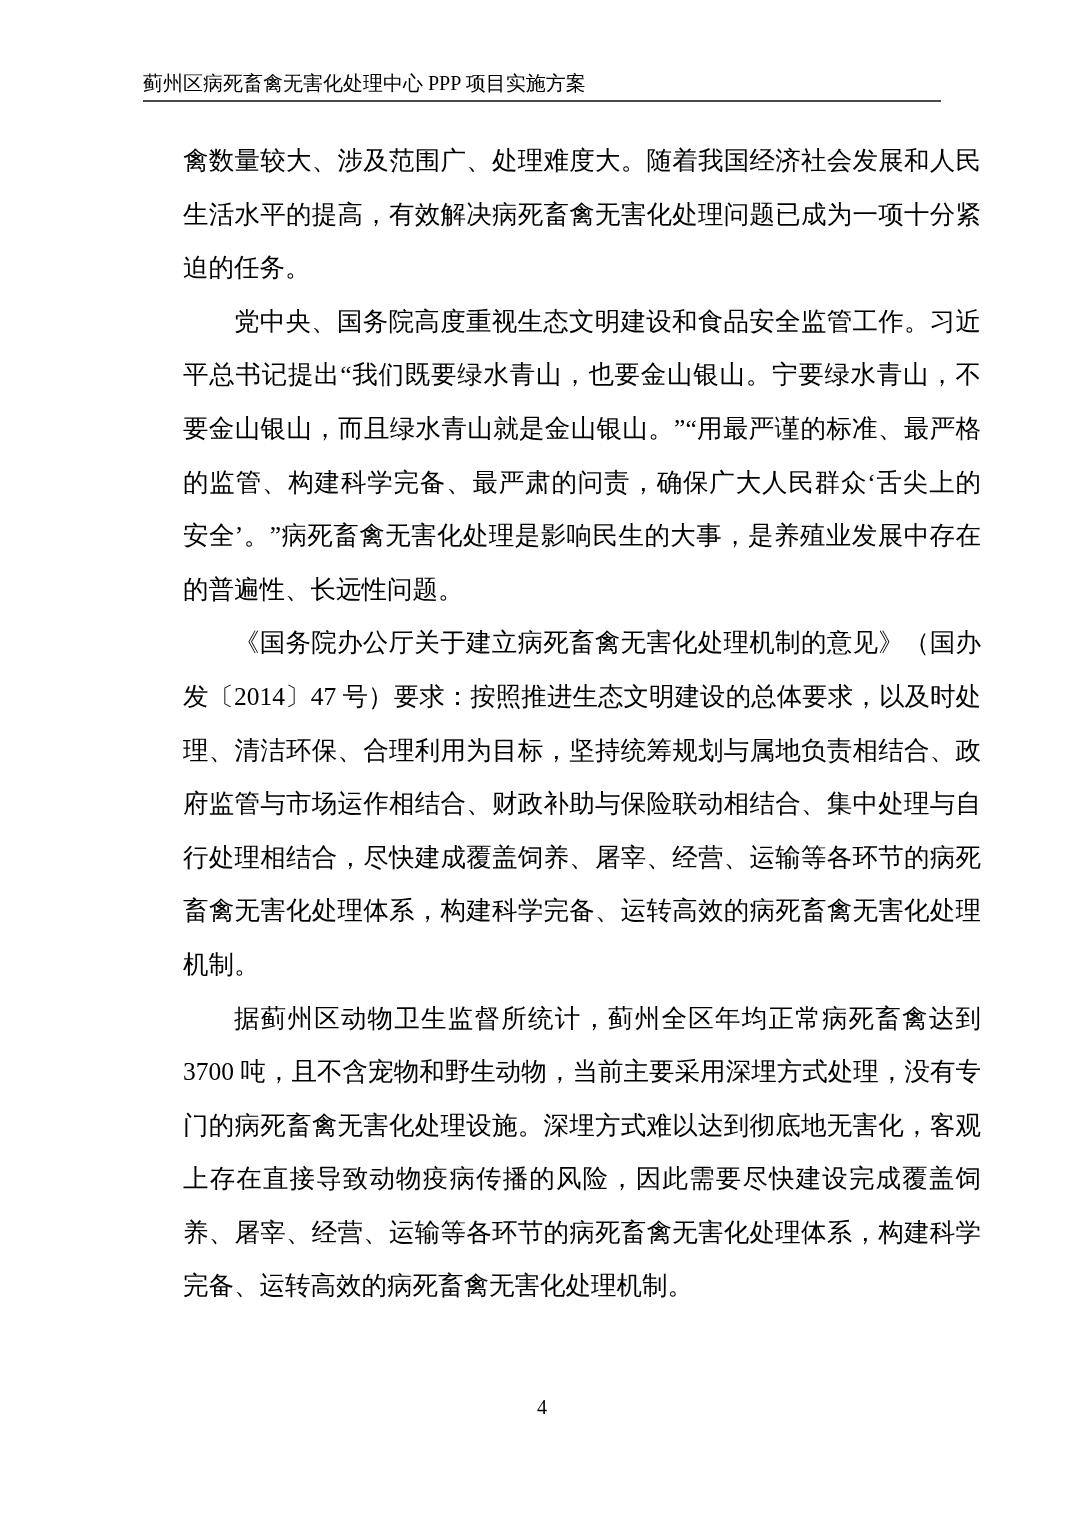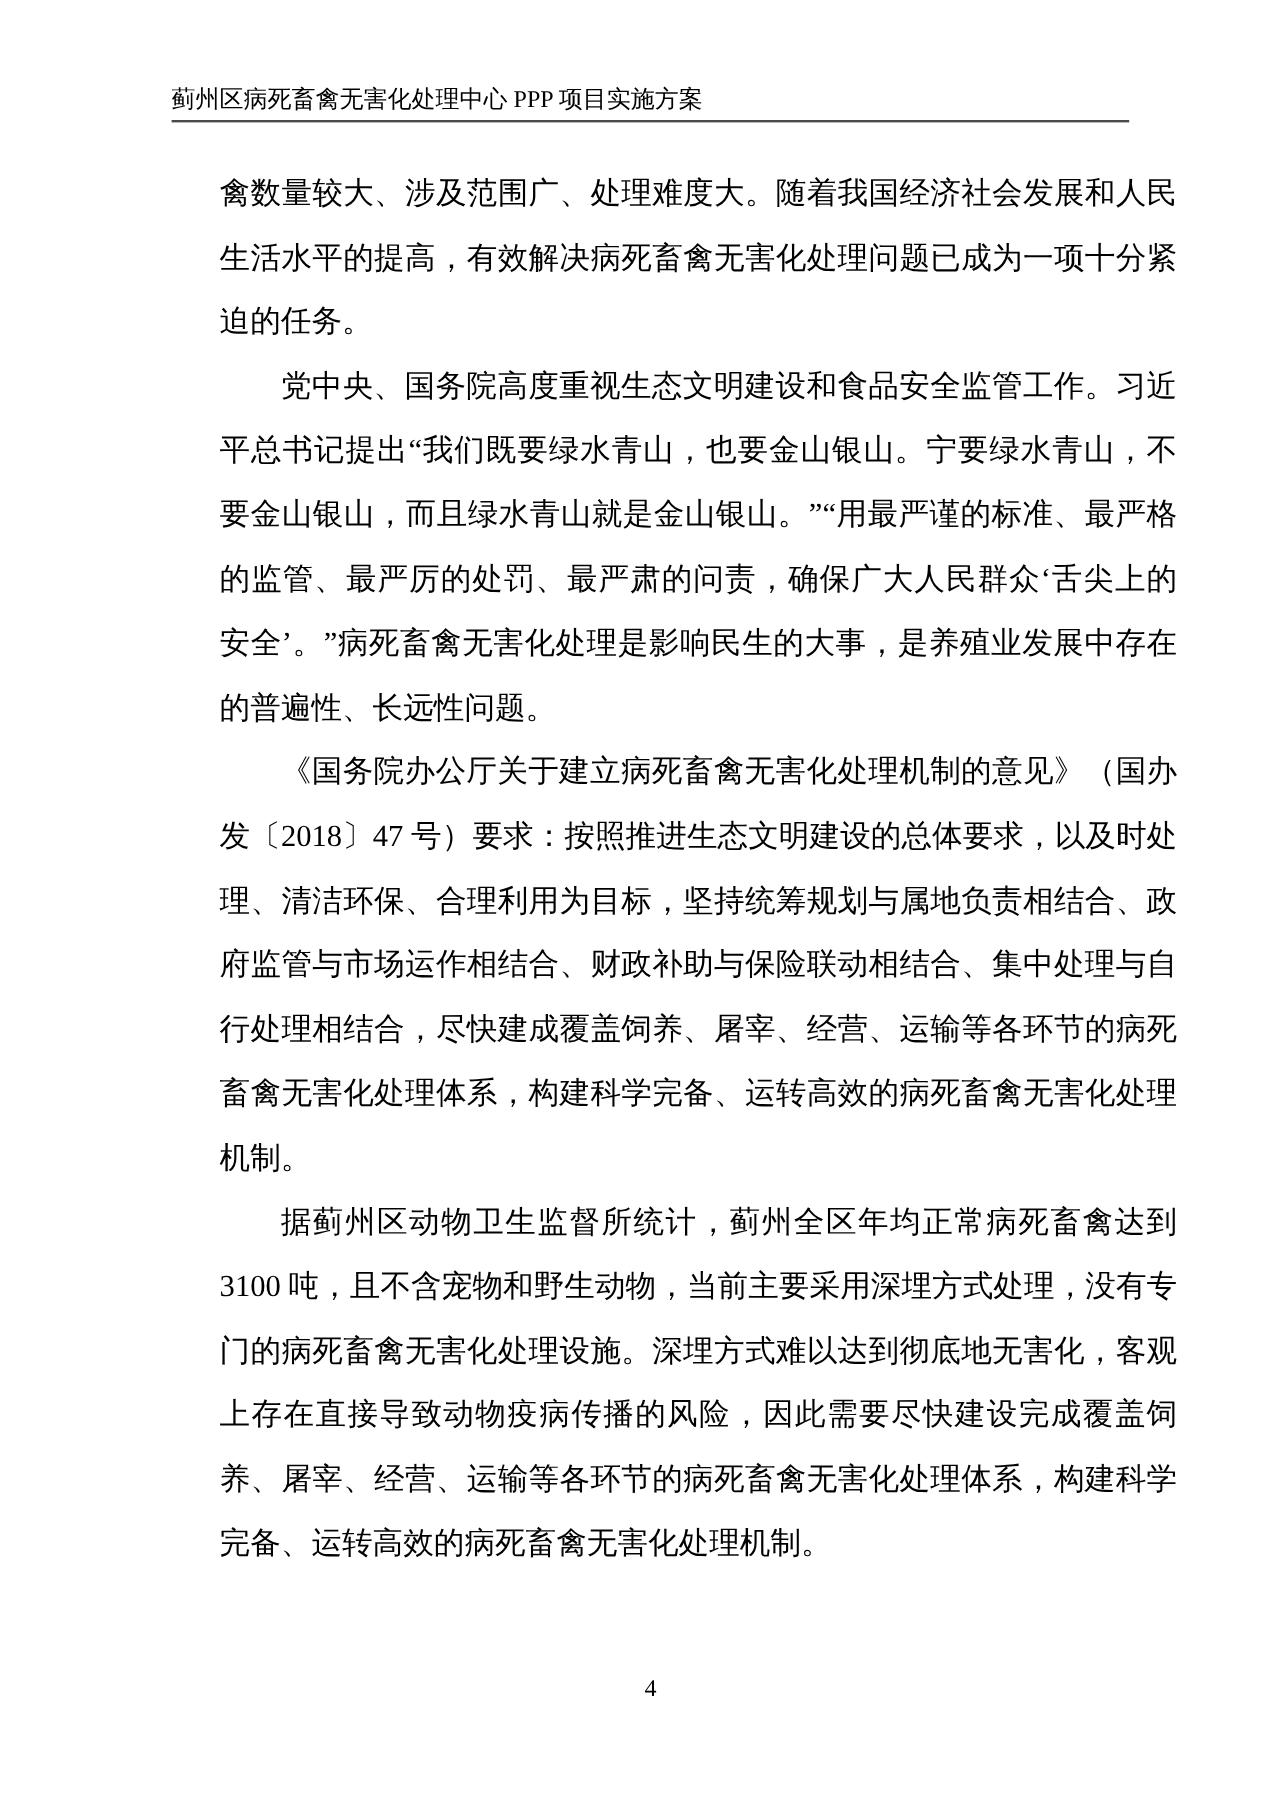--- a/index.html
+++ b/index.html
@@ -54,22 +54,22 @@
 <body>
 
 <div class="page">
 
   <div class="header">
     <span>蓟州区病死畜禽无害化处理中心 PPP 项目实施方案</span>
   </div>
 
   <div class="doc-body">
     <p class="para no-indent">禽数量较大、涉及范围广、处理难度大。随着我国经济社会发展和人民生活水平的提高，有效解决病死畜禽无害化处理问题已成为一项十分紧迫的任务。</p>
-    <p class="para">党中央、国务院高度重视生态文明建设和食品安全监管工作。习近平总书记提出“我们既要绿水青山，也要金山银山。宁要绿水青山，不要金山银山，而且绿水青山就是金山银山。”“用最严谨的标准、最严格的监管、最严厉的处罚、最严肃的问责，确保广大人民群众‘舌尖上的安全’。”病死畜禽无害化处理是影响民生的大事，是养殖业发展中存在的普遍性、长远性问题。</p>
-    <p class="para">《国务院办公厅关于建立病死畜禽无害化处理机制的意见》（国办发〔2018〕47 号）要求：按照推进生态文明建设的总体要求，以及时处理、清洁环保、合理利用为目标，坚持统筹规划与属地负责相结合、政府监管与市场运作相结合、财政补助与保险联动相结合、集中处理与自行处理相结合，尽快建成覆盖饲养、屠宰、经营、运输等各环节的病死畜禽无害化处理体系，构建科学完备、运转高效的病死畜禽无害化处理机制。</p>
-    <p class="para">据蓟州区动物卫生监督所统计，蓟州全区年均正常病死畜禽达到 3100 吨，且不含宠物和野生动物，当前主要采用深埋方式处理，没有专门的病死畜禽无害化处理设施。深埋方式难以达到彻底地无害化，客观上存在直接导致动物疫病传播的风险，因此需要尽快建设完成覆盖饲养、屠宰、经营、运输等各环节的病死畜禽无害化处理体系，构建科学完备、运转高效的病死畜禽无害化处理机制。</p>
+    <p class="para">党中央、国务院高度重视生态文明建设和食品安全监管工作。习近平总书记提出“我们既要绿水青山，也要金山银山。宁要绿水青山，不要金山银山，而且绿水青山就是金山银山。”“用最严谨的标准、最严格的监管、构建科学完备、最严肃的问责，确保广大人民群众‘舌尖上的安全’。”病死畜禽无害化处理是影响民生的大事，是养殖业发展中存在的普遍性、长远性问题。</p>
+    <p class="para">《国务院办公厅关于建立病死畜禽无害化处理机制的意见》（国办发〔2014〕47 号）要求：按照推进生态文明建设的总体要求，以及时处理、清洁环保、合理利用为目标，坚持统筹规划与属地负责相结合、政府监管与市场运作相结合、财政补助与保险联动相结合、集中处理与自行处理相结合，尽快建成覆盖饲养、屠宰、经营、运输等各环节的病死畜禽无害化处理体系，构建科学完备、运转高效的病死畜禽无害化处理机制。</p>
+    <p class="para">据蓟州区动物卫生监督所统计，蓟州全区年均正常病死畜禽达到 3700 吨，且不含宠物和野生动物，当前主要采用深埋方式处理，没有专门的病死畜禽无害化处理设施。深埋方式难以达到彻底地无害化，客观上存在直接导致动物疫病传播的风险，因此需要尽快建设完成覆盖饲养、屠宰、经营、运输等各环节的病死畜禽无害化处理体系，构建科学完备、运转高效的病死畜禽无害化处理机制。</p>
   </div>
 
   <div class="footer">
     <span>4</span>
   </div>
 
 </div>
 
 </body></html>

